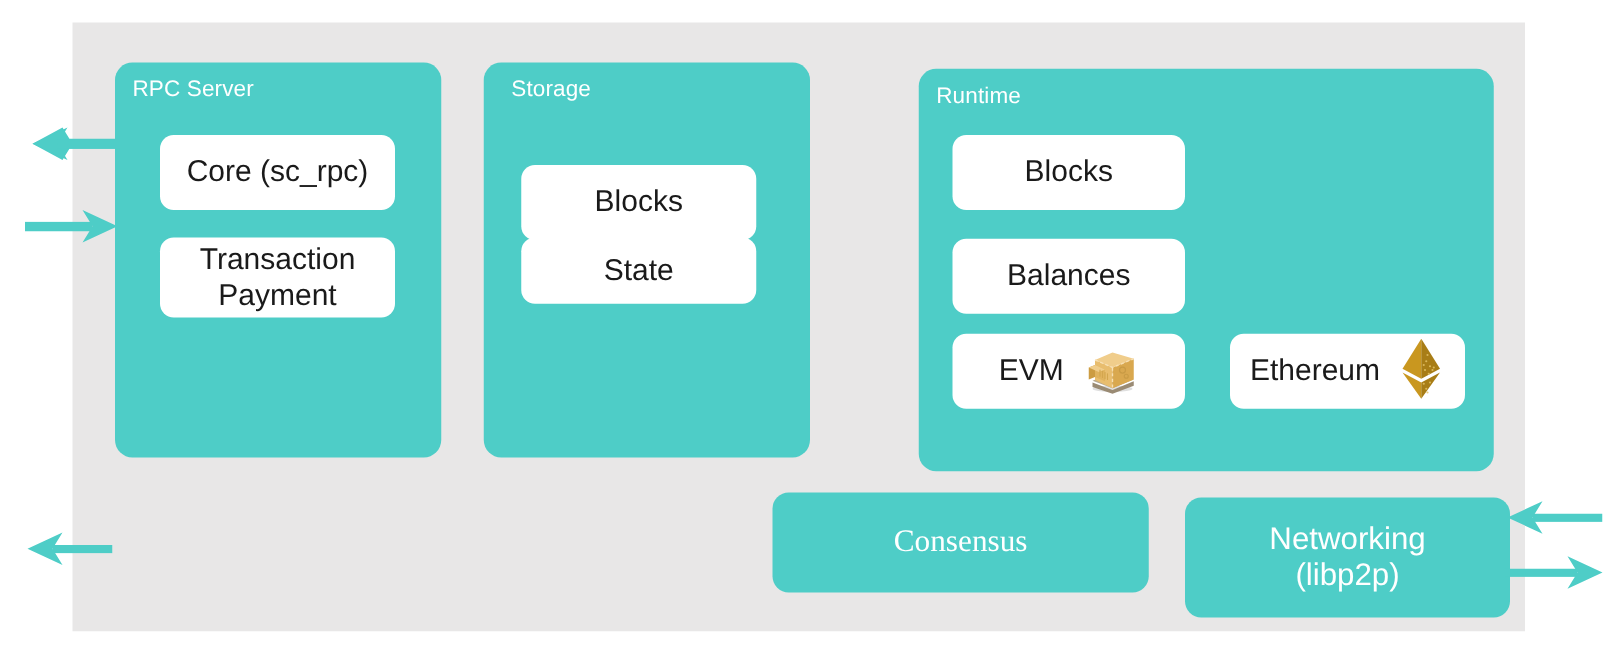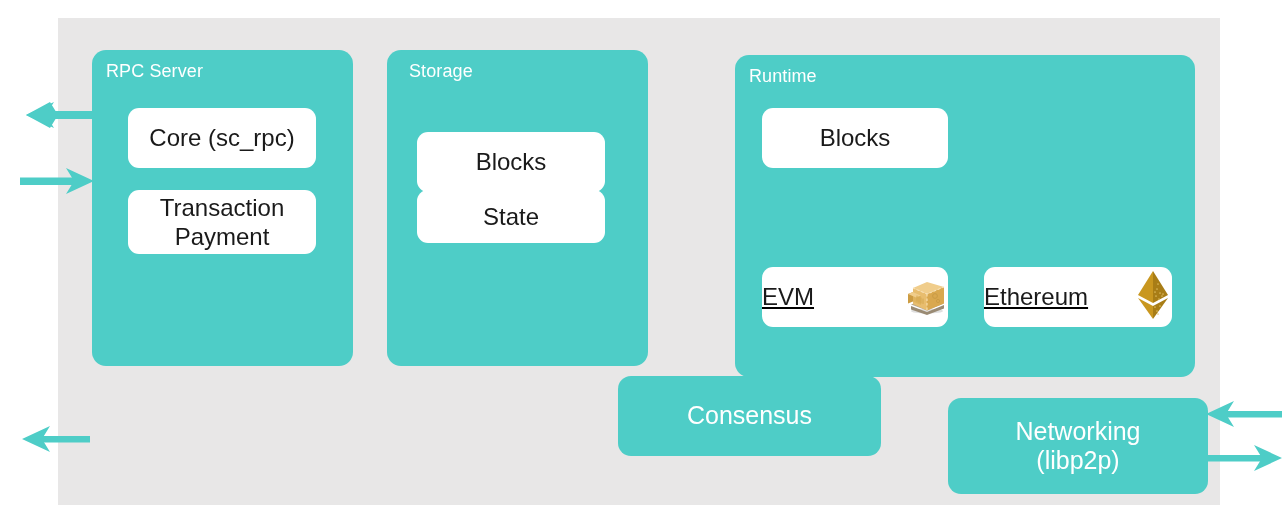--- a/index.html
+++ b/index.html
@@ -58,23 +58,22 @@
   }
   .card-label {
     color: #1a1a1a;
     font-size: 24px;
     font-weight: 400;
     line-height: 1.22;
     text-align: center;
     white-space: pre-line;
   }
   .card.with-icon {
-    justify-content: space-between;
+    justify-content: center;
     gap: 16px;
-    text-decoration: underline;
   }
   .card.with-icon .card-label { text-align: center; }
 
   
   .block {
     position: absolute;
     background: #4ecdc7;
     border-radius: 13px;
     display: flex;
     align-items: center;
@@ -124,20 +123,23 @@
   </div>
   <div class="card" style="left:417px; top:190px; width:188px; height:53px;">
     <span class="card-label">State</span>
   </div>
 
   <div class="panel" style="left:735px; top:55px; width:460px; height:322px;">
     <div class="panel-title" style="left:14px; top:11px;">Runtime</div>
   </div>
   <div class="card" style="left:762px; top:108px; width:186px; height:60px;">
     <span class="card-label">Blocks</span>
+  </div>
+  <div class="card" style="left:762px; top:191px; width:186px; height:60px;">
+    <span class="card-label">Balances</span>
   </div>
 
   <div class="card with-icon" style="left:762px; top:267px; width:186px; height:60px;">
     <span class="card-label">EVM</span>
     <span class="icon-box">
       <svg width="44" height="44" viewBox="0 0 44 44" aria-hidden="true">
 
         <ellipse cx="23" cy="38" rx="16" ry="2.6" fill="#d7d7d7" opacity="0.8"></ellipse>
 
         <polygon points="7,33 23,39 40,32 40,35.5 23,42 7,36.5" fill="#9a8b74"></polygon>
@@ -189,21 +191,21 @@
           <circle cx="23" cy="41" r="0.85"></circle>
             <circle cx="26" cy="36" r="0.85"></circle>
           <circle cx="21" cy="37" r="0.85"></circle>
             <circle cx="24" cy="44" r="0.85"></circle>
         </g>
       </svg>
     </span>
   </div>
 
 
-  <div class="block" style="left:618px; top:376px; width:263px; height:80px;">
+  <div class="block" style="left:618px; top:394px; width:301px; height:80px;font-family:Liberation Serif, serif;">
     <span class="block-label">Consensus</span>
   </div>
 
   <div class="block" style="left:948px; top:398px; width:260px; height:96px;">
     <span class="block-label">Networking
 (libp2p)</span>
   </div>
 
   <div class="arrow" style="left:24px; top:99px;">
     <svg width="72" height="32" viewBox="0 0 72 32">

